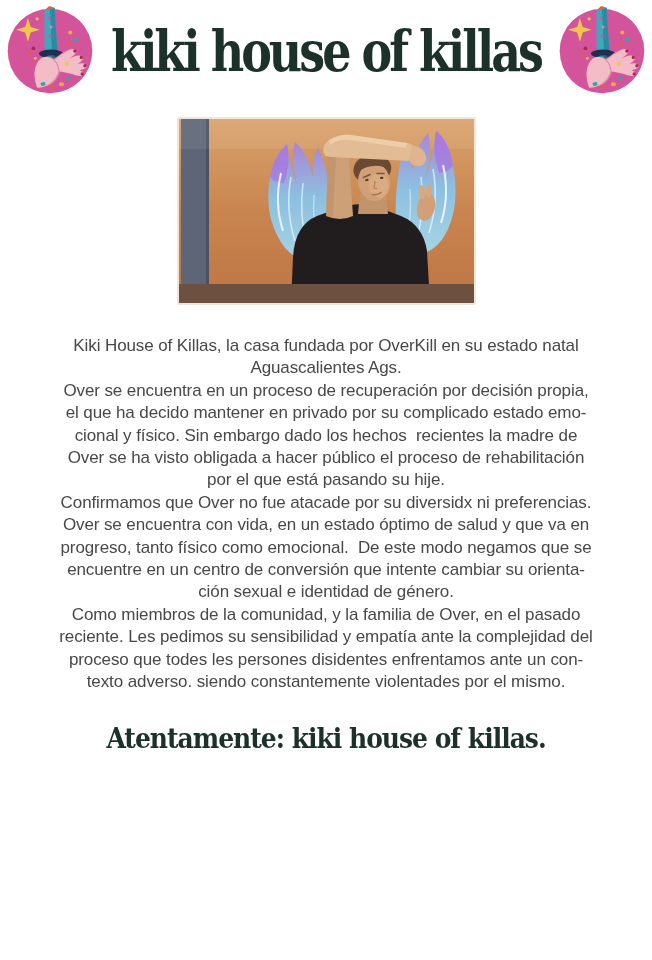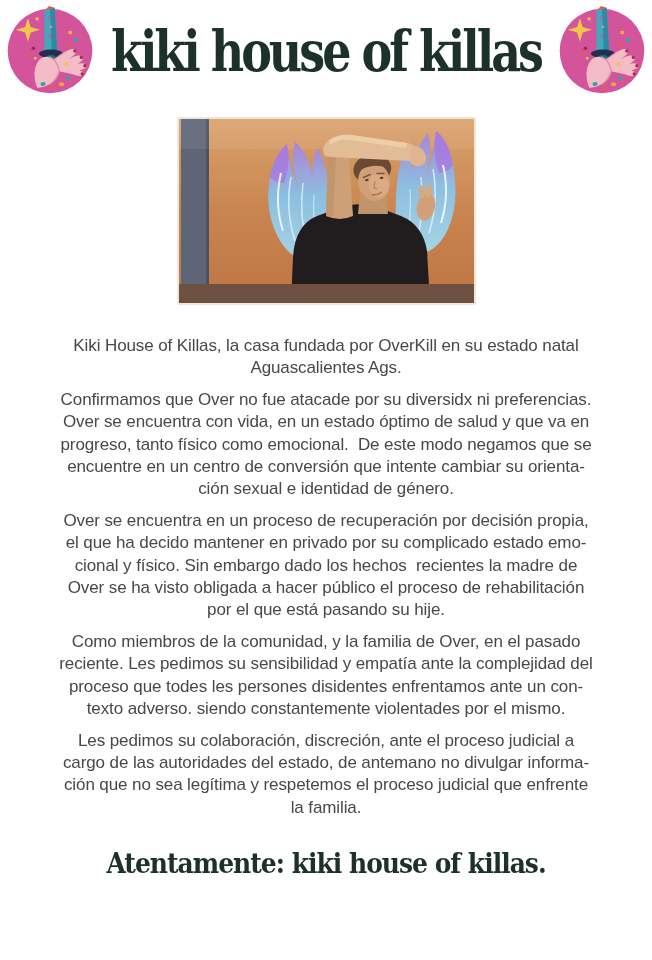--- a/index.html
+++ b/index.html
@@ -40,21 +40,21 @@
     border: 2px solid #efe6da;
     border-radius: 2px;
     overflow: hidden;
   }
   .photo-frame svg { display: block; }
   
   .statement {
     margin-top: 30px;
   }
   .statement p {
-    margin: 9px;
+    margin: 0;
     text-align: center;
     white-space: pre;
     font-size: 17px;
     line-height: 22.4px;
     letter-spacing: -0.1px;
     color: #484848;
   }
   
   .signature {
     margin-top: 30px;
@@ -205,35 +205,31 @@
         <ellipse cx="250" cy="72" rx="3" ry="7" fill="#d8a87e" transform="rotate(6 250 72)"></ellipse>
       </g>
 
       <rect x="0" y="165" width="295" height="19" fill="#6e5040"></rect>
     </svg>
   </figure>
 
   <div class="statement">
     <p>Kiki House of Killas, la casa fundada por OverKill en su estado natal
 Aguascalientes Ags.</p>
+    <p>Over se encuentra en un proceso de recuperación por decisión propia,
+el que ha decido mantener en privado por su complicado estado emo-
+cional y físico. Sin embargo dado los hechos  recientes la madre de
+Over se ha visto obligada a hacer público el proceso de rehabilitación
+por el que está pasando su hije.</p>
     <p>Confirmamos que Over no fue atacade por su diversidx ni preferencias.
 Over se encuentra con vida, en un estado óptimo de salud y que va en
 progreso, tanto físico como emocional.  De este modo negamos que se
 encuentre en un centro de conversión que intente cambiar su orienta-
 ción sexual e identidad de género.</p>
-    <p>Over se encuentra en un proceso de recuperación por decisión propia,
-el que ha decido mantener en privado por su complicado estado emo-
-cional y físico. Sin embargo dado los hechos  recientes la madre de
-Over se ha visto obligada a hacer público el proceso de rehabilitación
-por el que está pasando su hije.</p>
     <p>Como miembros de la comunidad, y la familia de Over, en el pasado
 reciente. Les pedimos su sensibilidad y empatía ante la complejidad del
 proceso que todes les persones disidentes enfrentamos ante un con-
 texto adverso. siendo constantemente violentades por el mismo.</p>
-    <p>Les pedimos su colaboración, discreción, ante el proceso judicial a
-cargo de las autoridades del estado, de antemano no divulgar informa-
-ción que no sea legítima y respetemos el proceso judicial que enfrente
-la familia.</p>
   </div>
 
   <div class="signature">Atentamente: kiki house of killas.</div>
 
 </div>
 
 </body></html>

